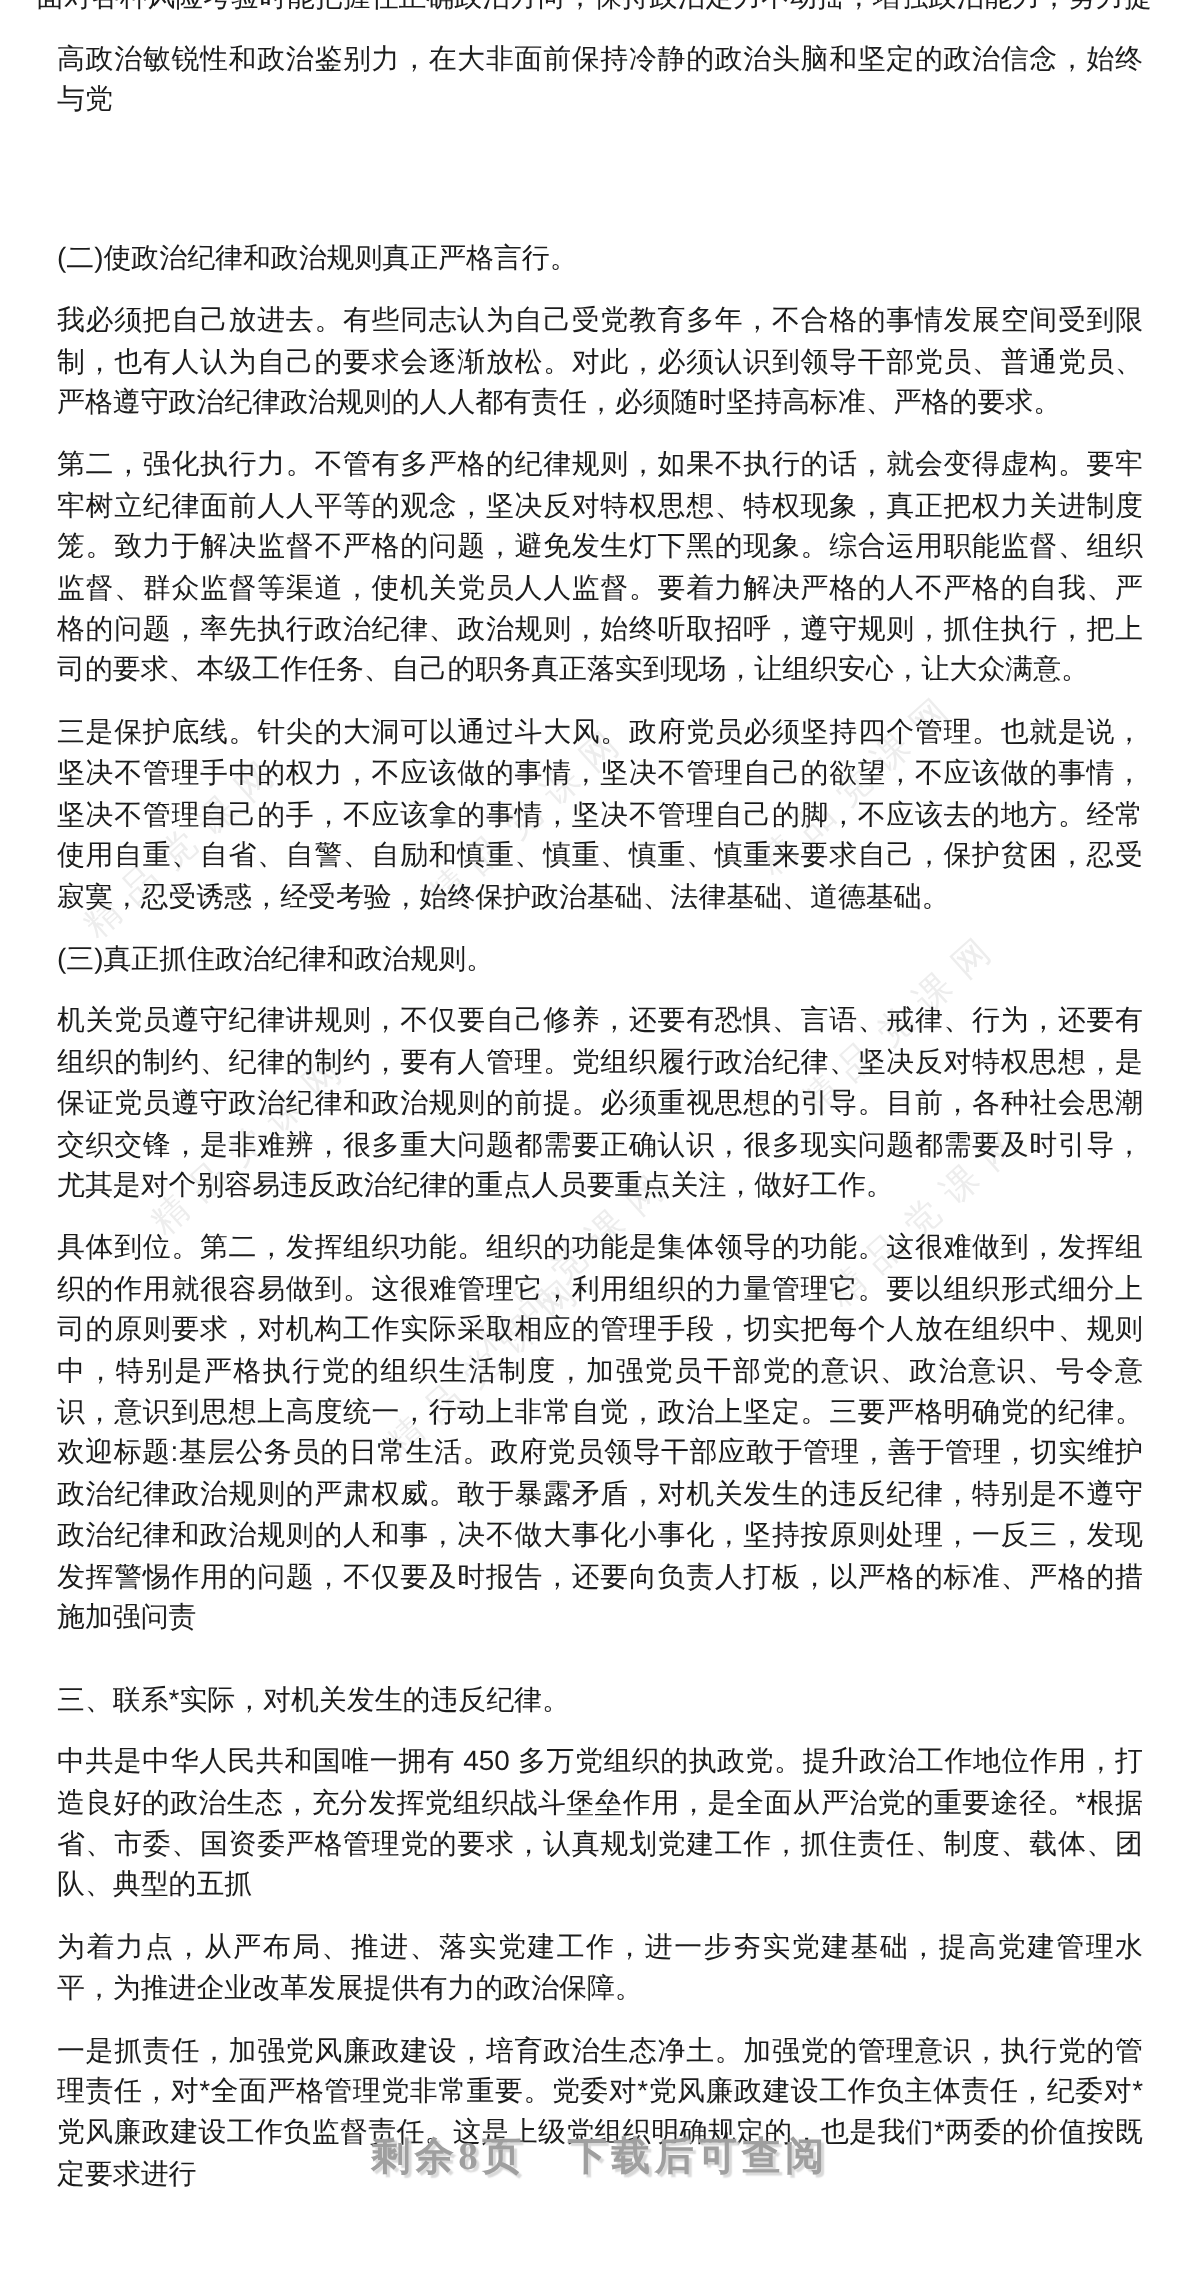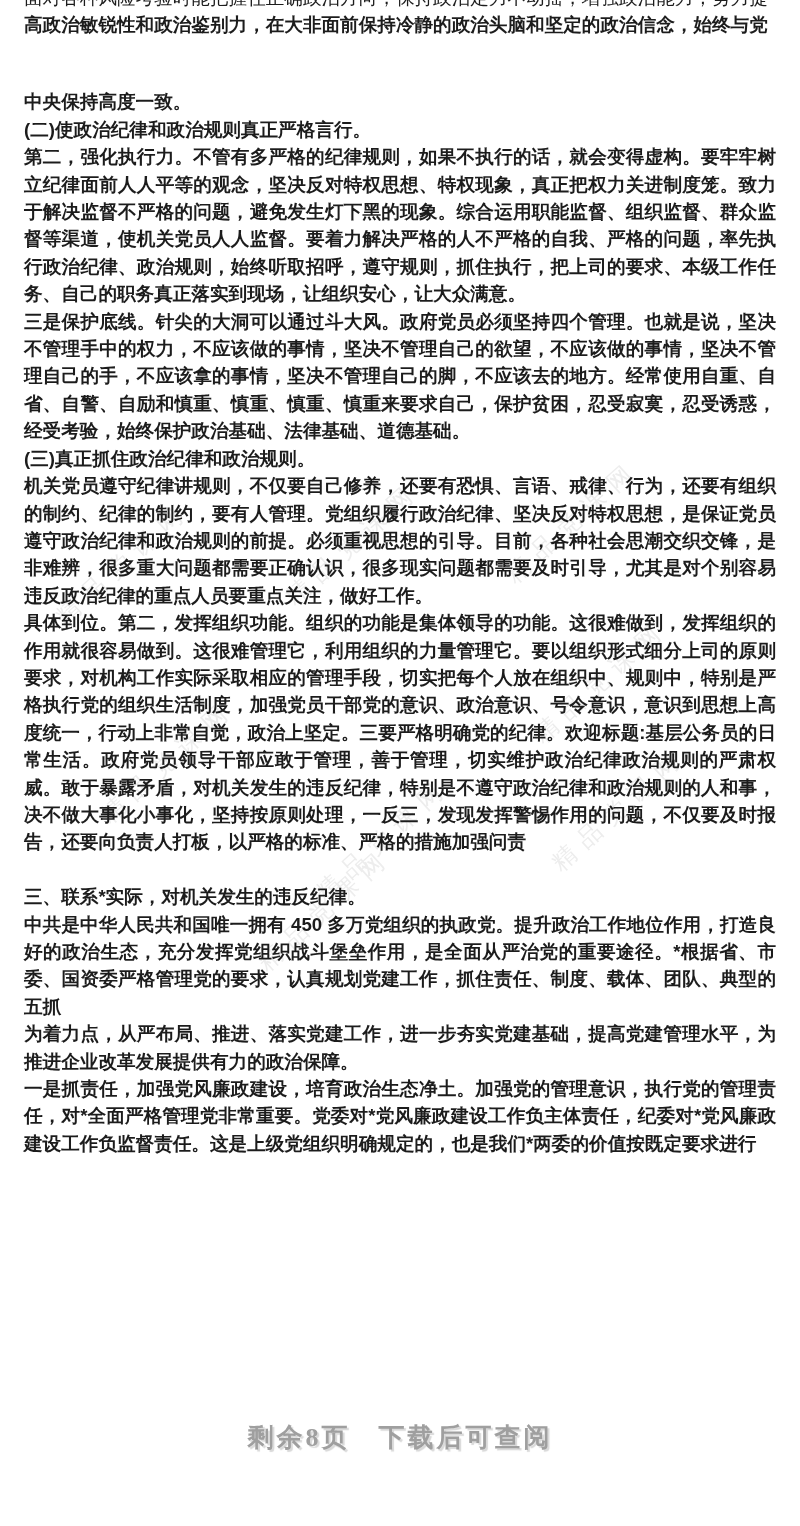--- a/index.html
+++ b/index.html
@@ -55,22 +55,21 @@
     height: 11px;
     overflow: hidden;
   }
   .clip-line .inner {
     margin-top: -16px;
   }
   .gap-block {
     height: 50px;
   }
   .doc p {
-    margin: 0;
-    font-weight: bold;
+    margin: 14px;
   }
   .doc p.spaced {
     margin-top: 27.4px;
   }
 
   
   .footer-banner {
     position: absolute;
     top: 1420px;
     left: 0;
@@ -100,22 +99,22 @@
   <span class="wm wm-g">精品党课网</span>
   <span class="wm wm-h">精品党课网</span>
 </div>
 
 <div class="doc">
   <div class="clip-line">
     <div class="inner">面对各种风险考验时能把握住正确政治方向，保持政治定力不动摇，增强政治能力，努力提</div>
   </div>
   <p>高政治敏锐性和政治鉴别力，在大非面前保持冷静的政治头脑和坚定的政治信念，始终与党</p>
   <div class="gap-block"></div>
-  <p>中央保持高度一致。</p>
   <p>(二)使政治纪律和政治规则真正严格言行。</p>
+  <p>我必须把自己放进去。有些同志认为自己受党教育多年，不合格的事情发展空间受到限制，也有人认为自己的要求会逐渐放松。对此，必须认识到领导干部党员、普通党员、严格遵守政治纪律政治规则的人人都有责任，必须随时坚持高标准、严格的要求。</p>
   <p>第二，强化执行力。不管有多严格的纪律规则，如果不执行的话，就会变得虚构。要牢牢树立纪律面前人人平等的观念，坚决反对特权思想、特权现象，真正把权力关进制度笼。致力于解决监督不严格的问题，避免发生灯下黑的现象。综合运用职能监督、组织监督、群众监督等渠道，使机关党员人人监督。要着力解决严格的人不严格的自我、严格的问题，率先执行政治纪律、政治规则，始终听取招呼，遵守规则，抓住执行，把上司的要求、本级工作任务、自己的职务真正落实到现场，让组织安心，让大众满意。</p>
   <p>三是保护底线。针尖的大洞可以通过斗大风。政府党员必须坚持四个管理。也就是说，坚决不管理手中的权力，不应该做的事情，坚决不管理自己的欲望，不应该做的事情，坚决不管理自己的手，不应该拿的事情，坚决不管理自己的脚，不应该去的地方。经常使用自重、自省、自警、自励和慎重、慎重、慎重、慎重来要求自己，保护贫困，忍受寂寞，忍受诱惑，经受考验，始终保护政治基础、法律基础、道德基础。</p>
   <p>(三)真正抓住政治纪律和政治规则。</p>
   <p>机关党员遵守纪律讲规则，不仅要自己修养，还要有恐惧、言语、戒律、行为，还要有组织的制约、纪律的制约，要有人管理。党组织履行政治纪律、坚决反对特权思想，是保证党员遵守政治纪律和政治规则的前提。必须重视思想的引导。目前，各种社会思潮交织交锋，是非难辨，很多重大问题都需要正确认识，很多现实问题都需要及时引导，尤其是对个别容易违反政治纪律的重点人员要重点关注，做好工作。</p>
   <p>具体到位。第二，发挥组织功能。组织的功能是集体领导的功能。这很难做到，发挥组织的作用就很容易做到。这很难管理它，利用组织的力量管理它。要以组织形式细分上司的原则要求，对机构工作实际采取相应的管理手段，切实把每个人放在组织中、规则中，特别是严格执行党的组织生活制度，加强党员干部党的意识、政治意识、号令意识，意识到思想上高度统一，行动上非常自觉，政治上坚定。三要严格明确党的纪律。欢迎标题:基层公务员的日常生活。政府党员领导干部应敢于管理，善于管理，切实维护政治纪律政治规则的严肃权威。敢于暴露矛盾，对机关发生的违反纪律，特别是不遵守政治纪律和政治规则的人和事，决不做大事化小事化，坚持按原则处理，一反三，发现发挥警惕作用的问题，不仅要及时报告，还要向负责人打板，以严格的标准、严格的措施加强问责</p>
   <p class="spaced">三、联系*实际，对机关发生的违反纪律。</p>
   <p>中共是中华人民共和国唯一拥有 450 多万党组织的执政党。提升政治工作地位作用，打造良好的政治生态，充分发挥党组织战斗堡垒作用，是全面从严治党的重要途径。*根据省、市委、国资委严格管理党的要求，认真规划党建工作，抓住责任、制度、载体、团队、典型的五抓</p>
   <p>为着力点，从严布局、推进、落实党建工作，进一步夯实党建基础，提高党建管理水平，为推进企业改革发展提供有力的政治保障。</p>
   <p>一是抓责任，加强党风廉政建设，培育政治生态净土。加强党的管理意识，执行党的管理责任，对*全面严格管理党非常重要。党委对*党风廉政建设工作负主体责任，纪委对*党风廉政建设工作负监督责任。这是上级党组织明确规定的，也是我们*两委的价值按既定要求进行</p>
 </div>

